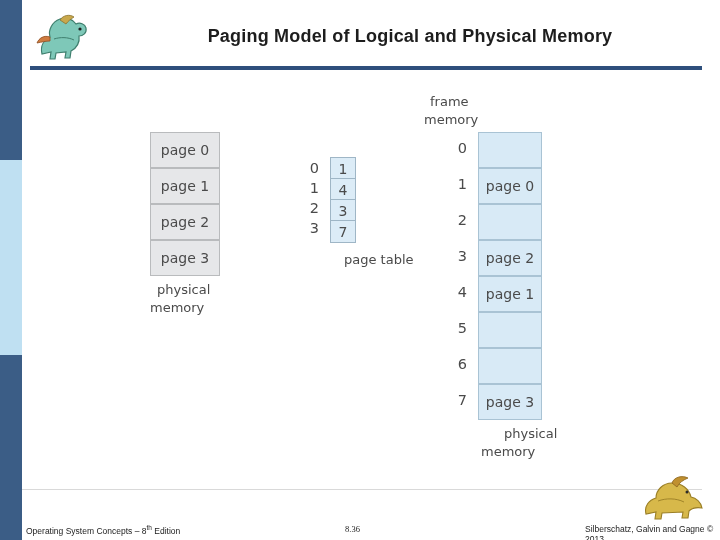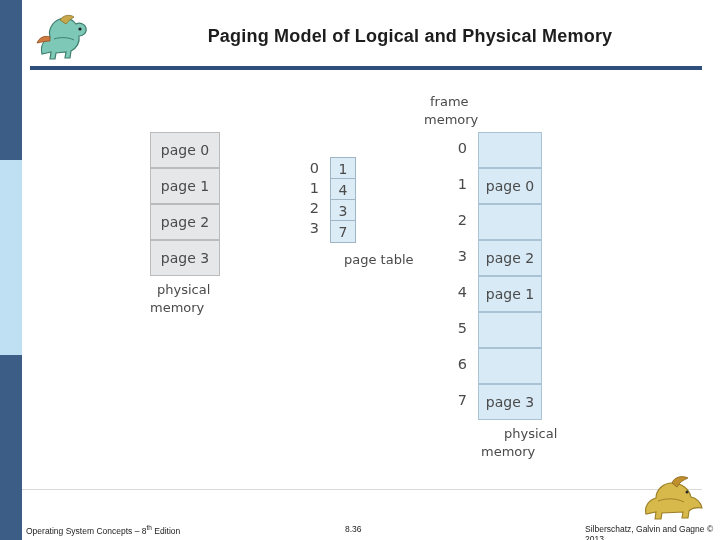--- a/index.html
+++ b/index.html
@@ -51,21 +51,21 @@
     display:flex;align-items:center;justify-content:center;
   }
   .idx{
     position:absolute;color:#4a4a4a;font-size:14.5px;
     font-family:"DejaVu Sans", sans-serif;text-align:right;
   }
 
   
   .footer-rule{position:absolute;left:22px;top:489px;width:680px;height:1px;background:#d9d9d9;}
   .footer-left{position:absolute;left:26px;top:524px;font-size:8.5px;color:#222;}
-  .footer-center{position:absolute;left:345px;top:524px;font-size:8.5px;color:#222;}
+  .footer-center{position:absolute;left:345px;top:524px;font-size:8.5px;color:#222;font-family:Liberation Serif, serif;}
   .footer-right{position:absolute;left:553px;top:524px;font-size:8.5px;color:#222;margin-left:32px;}
   .footer-dino{position:absolute;left:638px;top:470px;width:72px;height:56px;}
   sup{font-size:6.5px;}
 </style>
 </head>
 <body>
 
 <div class="left-band">
   <div class="band-seg1"></div>
   <div class="band-seg2"></div>

